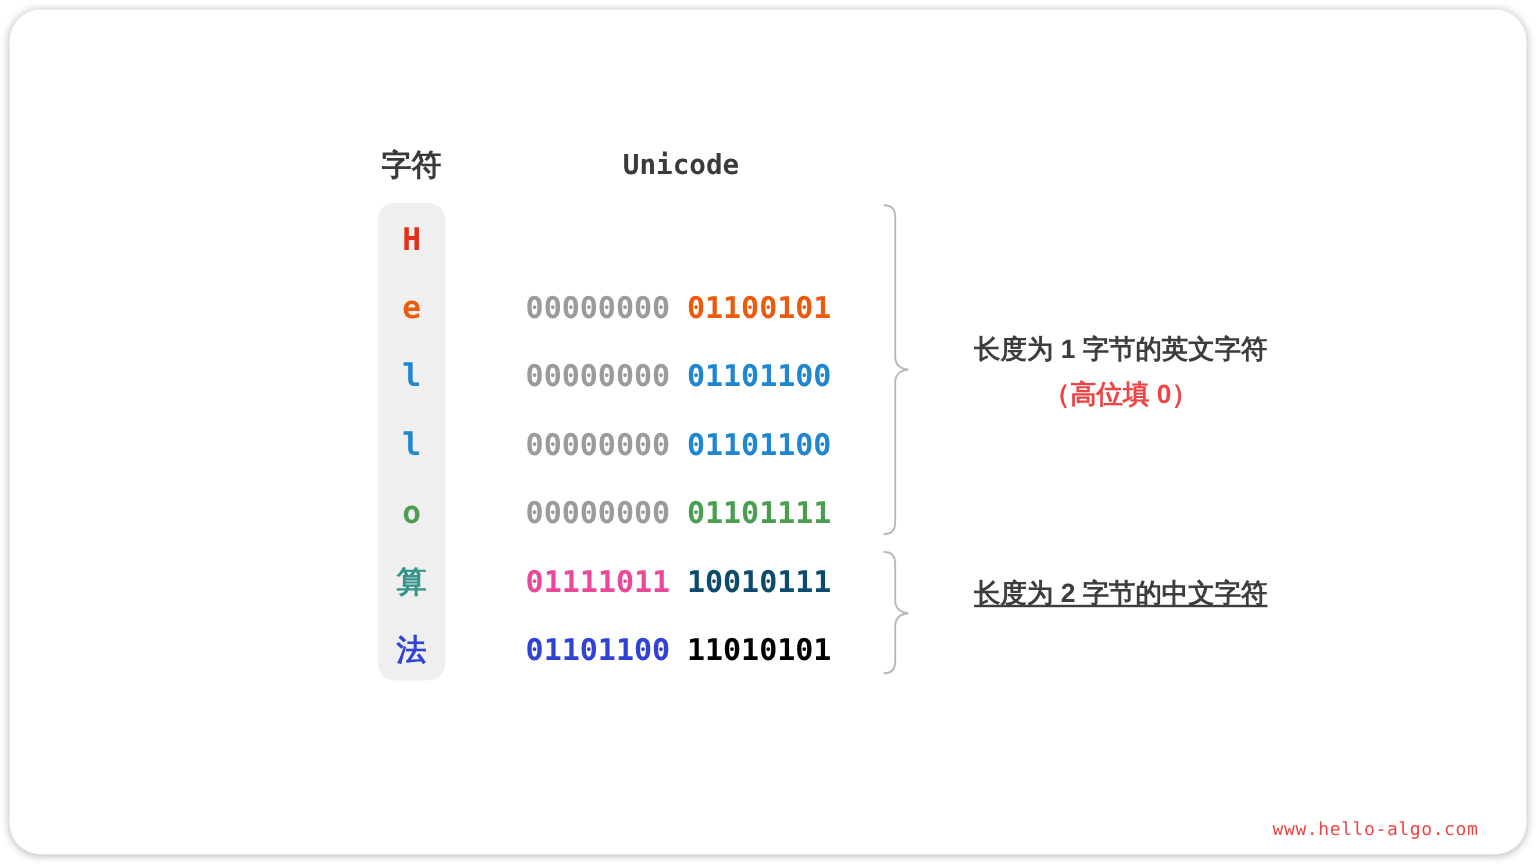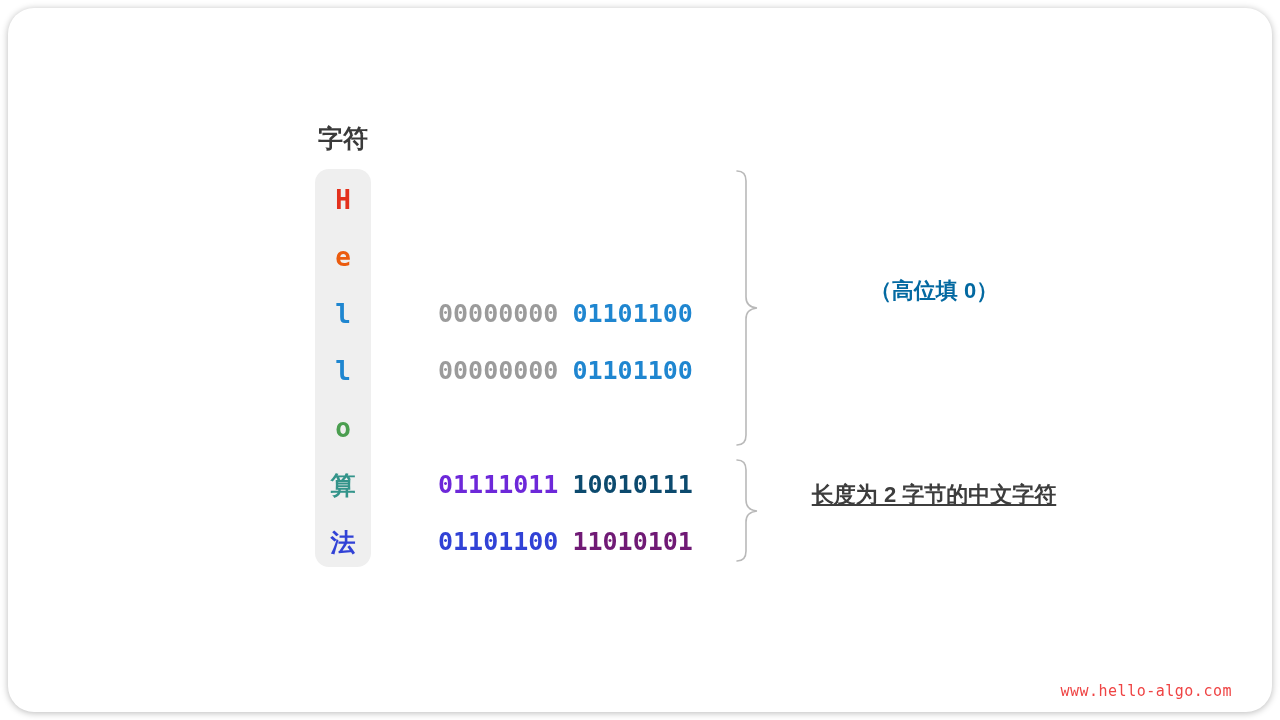--- a/index.html
+++ b/index.html
@@ -66,68 +66,71 @@
   .annotation {
     position: absolute;
     left: 740px; width: 372px;
     text-align: center;
     font-size: 22px;
     line-height: 38px;
     font-weight: 600;
     color: #3d3d3d;
     white-space: nowrap;
   }
-  .annotation .muted { color: #0369a1; font-weight: bold; }
+  .annotation .muted { color: #ef4444; font-weight: bold; }
   .annotation.group1 { top: 264px; }
   .annotation.group2 { top: 468px; text-decoration: underline; }
 
   .watermark {
     position: absolute;
     right: 40px; top: 674px;
     font-family: "DejaVu Sans Mono", monospace;
     font-size: 15px;
     color: #ef4444;
     letter-spacing: 0.5px;
   }
 </style>
 </head>
 <body>
 
 <div class="card">
 
   <div class="col-header chars">字符</div>
 
+  <div class="col-header unicode">Unicode</div>
 
   <div class="char-column-bg"></div>
 
   <div>
       <div class="row" style="top: 170px;">
         <div class="char-cell" style="color: rgb(227, 48, 28);">H</div>
       </div>
       <div class="row" style="top: 227px;">
         <div class="char-cell" style="color: rgb(235, 91, 14);">e</div>
+        <div class="binary"><span class="byte" style="color: rgb(155, 155, 155);">00000000</span><span class="byte" style="color: rgb(235, 91, 14);">01100101</span></div>
       </div>
       <div class="row" style="top: 284px;">
         <div class="char-cell" style="color: rgb(31, 134, 208);">l</div>
         <div class="binary"><span class="byte" style="color: rgb(155, 155, 155);">00000000</span><span class="byte" style="color: rgb(31, 134, 208);">01101100</span></div>
       </div>
       <div class="row" style="top: 341px;">
         <div class="char-cell" style="color: rgb(31, 134, 208);">l</div>
         <div class="binary"><span class="byte" style="color: rgb(155, 155, 155);">00000000</span><span class="byte" style="color: rgb(31, 134, 208);">01101100</span></div>
       </div>
       <div class="row" style="top: 398px;">
         <div class="char-cell" style="color: rgb(75, 158, 80);">o</div>
+        <div class="binary"><span class="byte" style="color: rgb(155, 155, 155);">00000000</span><span class="byte" style="color: rgb(75, 158, 80);">01101111</span></div>
       </div>
       <div class="row" style="top: 455px;">
         <div class="char-cell cjk" style="color: rgb(51, 148, 138);">算</div>
-        <div class="binary"><span class="byte" style="color: #6d28d9;">01111011</span><span class="byte" style="color: #0c4a6e;">10010111</span></div>
+        <div class="binary"><span class="byte" style="color: #ec4899;">01111011</span><span class="byte" style="color: #0c4a6e;">10010111</span></div>
       </div>
       <div class="row" style="top: 512px;">
         <div class="char-cell cjk" style="color: rgb(49, 66, 214);">法</div>
-        <div class="binary"><span class="byte" style="color: rgb(49, 66, 214);">01101100</span><span class="byte" style="color: #701a75;">11010101</span></div>
+        <div class="binary"><span class="byte" style="color: rgb(49, 66, 214);">01101100</span><span class="byte" style="color: #000000;">11010101</span></div>
       </div>
     </div>
 
   <svg class="brace-layer" viewBox="0 0 1280 720" xmlns="http://www.w3.org/2000/svg">
     <path d="M 729 163
              Q 738 163 738 173
              L 738 289
              Q 738 299 749 300
              Q 738 301 738 311
              L 738 427
@@ -135,20 +138,21 @@
     <path d="M 729 452
              Q 738 452 738 462
              L 738 492
              Q 738 502 749 503
              Q 738 504 738 514
              L 738 543
              Q 738 553 729 553" fill="none" stroke="#b9b9b9" stroke-width="1.6" stroke-linecap="round"></path>
   </svg>
 
   <div class="annotation group1">
+    <div>长度为 1 字节的英文字符</div>
     <div class="muted">（高位填 0）</div>
   </div>
 
   <div class="annotation group2">
     <div>长度为 2 字节的中文字符</div>
   </div>
 
   <div class="watermark">www.hello-algo.com</div>
 
 </div>

